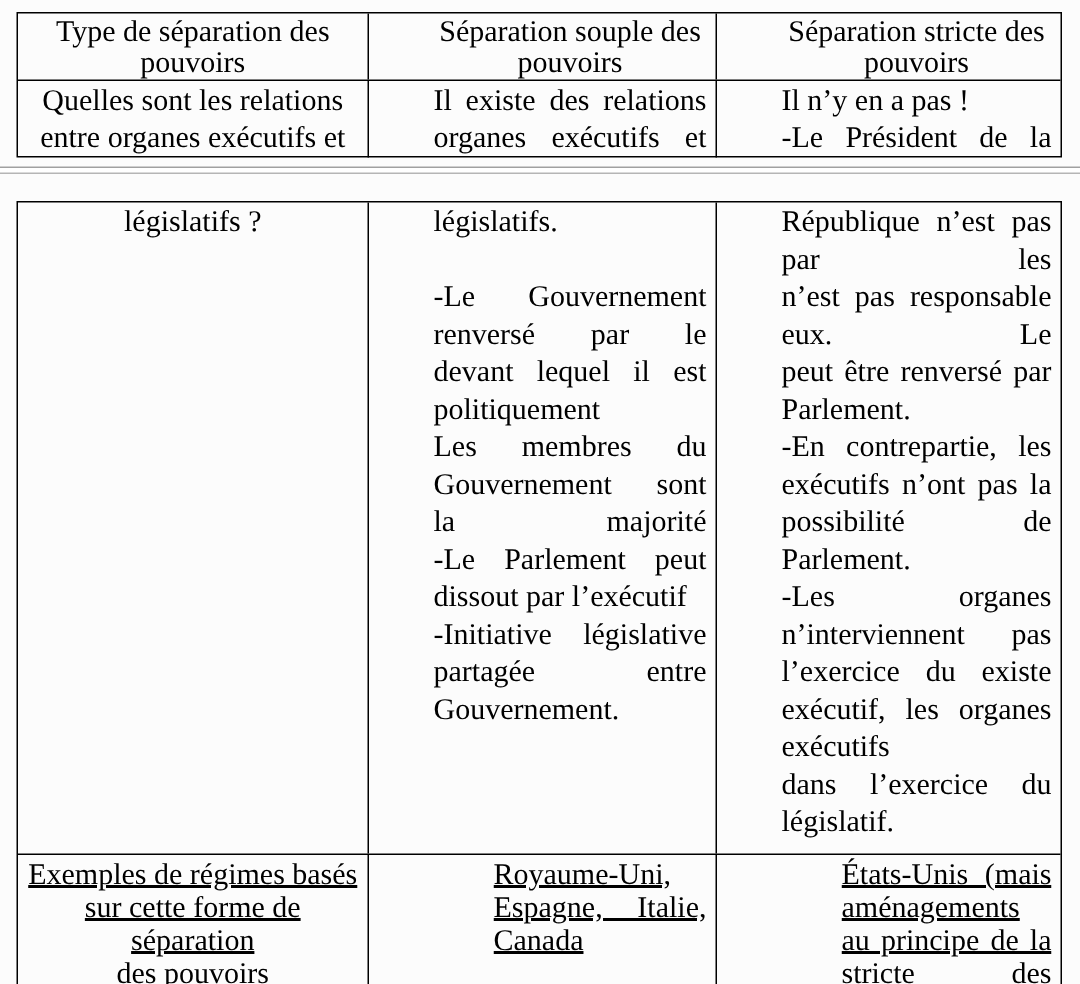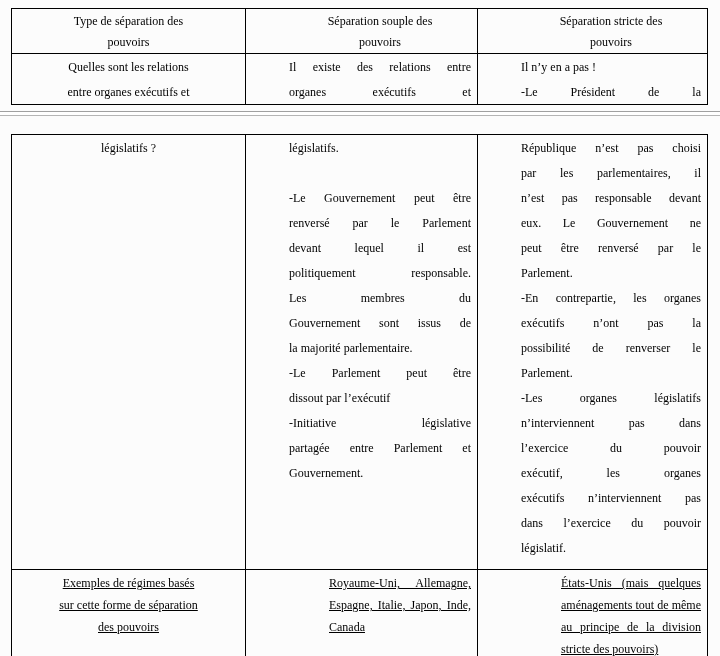--- a/index.html
+++ b/index.html
@@ -44,21 +44,21 @@
   .row {
     display: grid;
     grid-template-columns: 233px 232px 1fr;
     box-sizing: border-box;
   }
   .row + .row { border-top: 1.5px solid #000; }
   .cell {
     box-sizing: border-box;
     overflow: hidden;
     padding: 1px 6px 0 6px;
-    font-size: 12px;
+    font-size: 20px;
   }
   .cell + .cell { border-left: 1.5px solid #000; padding-left: 43px; }
 
   
   .center {
     text-align: center;
     white-space: pre-line;
   }
   .header-row { height: 45px; }
   .header-row .cell { line-height: 21px; padding-top: 2px; }
@@ -135,21 +135,21 @@
           <div class="tl">n’est pas responsable devant</div>
           <div class="tl">eux. Le Gouvernement ne</div>
           <div class="tl">peut être renversé par le</div>
           <div class="tl last">Parlement.</div>
           <div class="tl">-En contrepartie, les organes</div>
           <div class="tl">exécutifs n’ont pas la</div>
           <div class="tl">possibilité de renverser le</div>
           <div class="tl last">Parlement.</div>
           <div class="tl">-Les organes législatifs</div>
           <div class="tl">n’interviennent pas dans</div>
-          <div class="tl">l’exercice du pouvoir</div>
+          <div class="tl">l’exercice du existe</div>
           <div class="tl">exécutif, les organes</div>
           <div class="tl">exécutifs n’interviennent pas</div>
           <div class="tl">dans l’exercice du pouvoir</div>
           <div class="tl last">législatif.</div>
         </div>
     </div>
     <div class="row examples">
       <div class="cell center">Exemples de régimes basés
 sur cette forme de séparation
 des pouvoirs</div>

